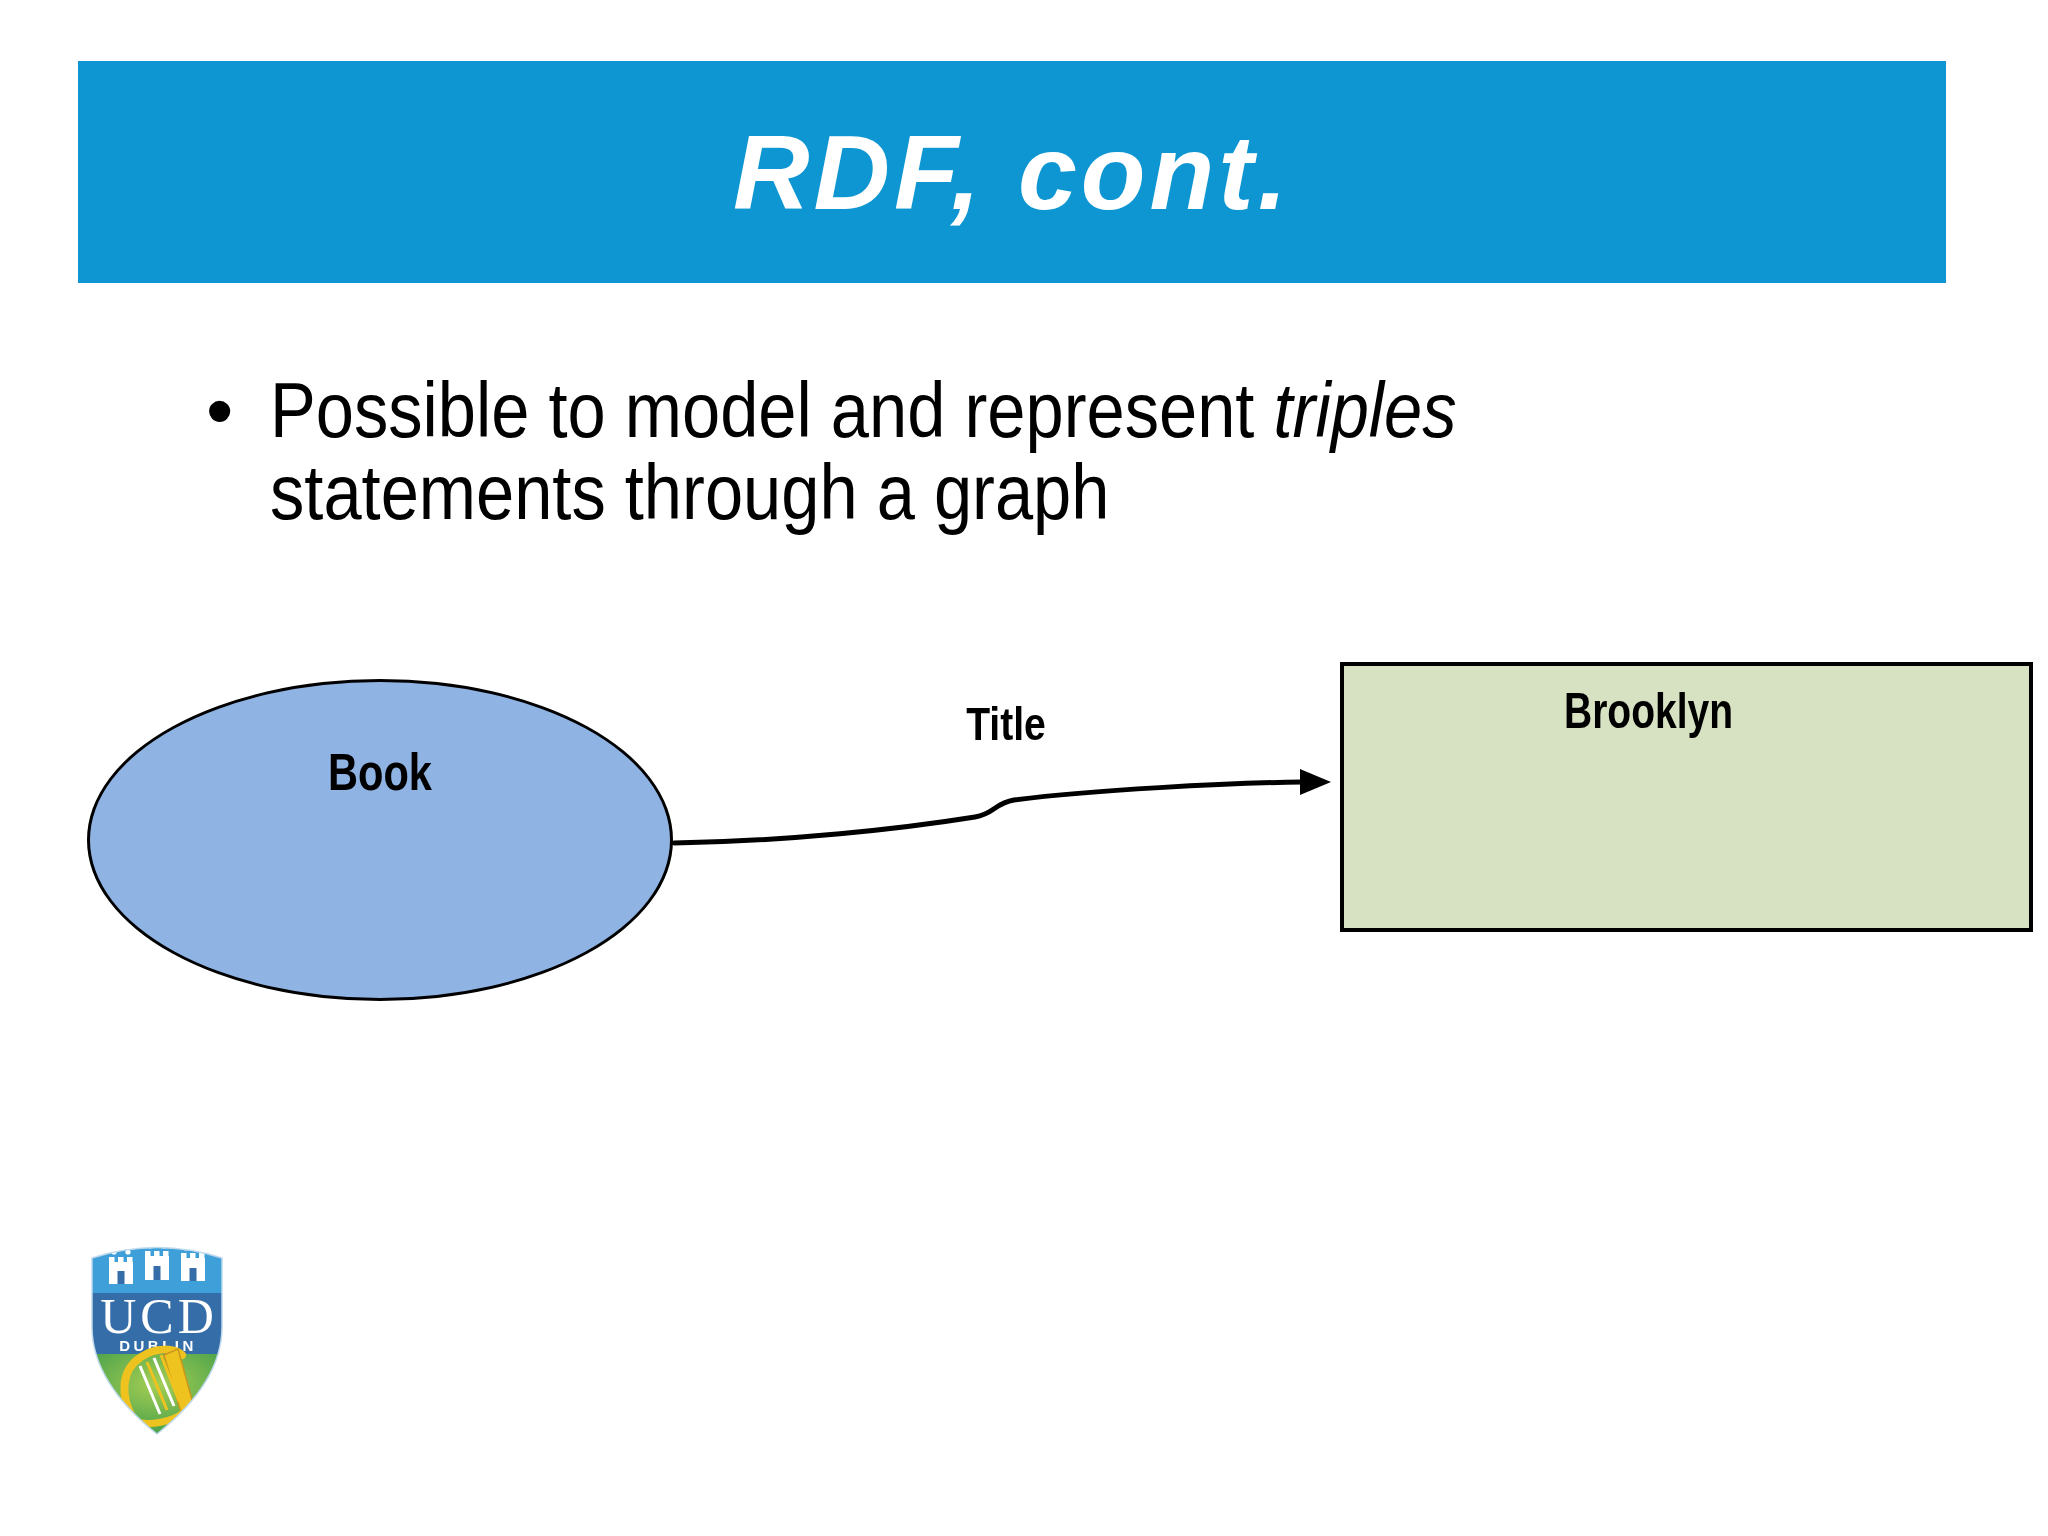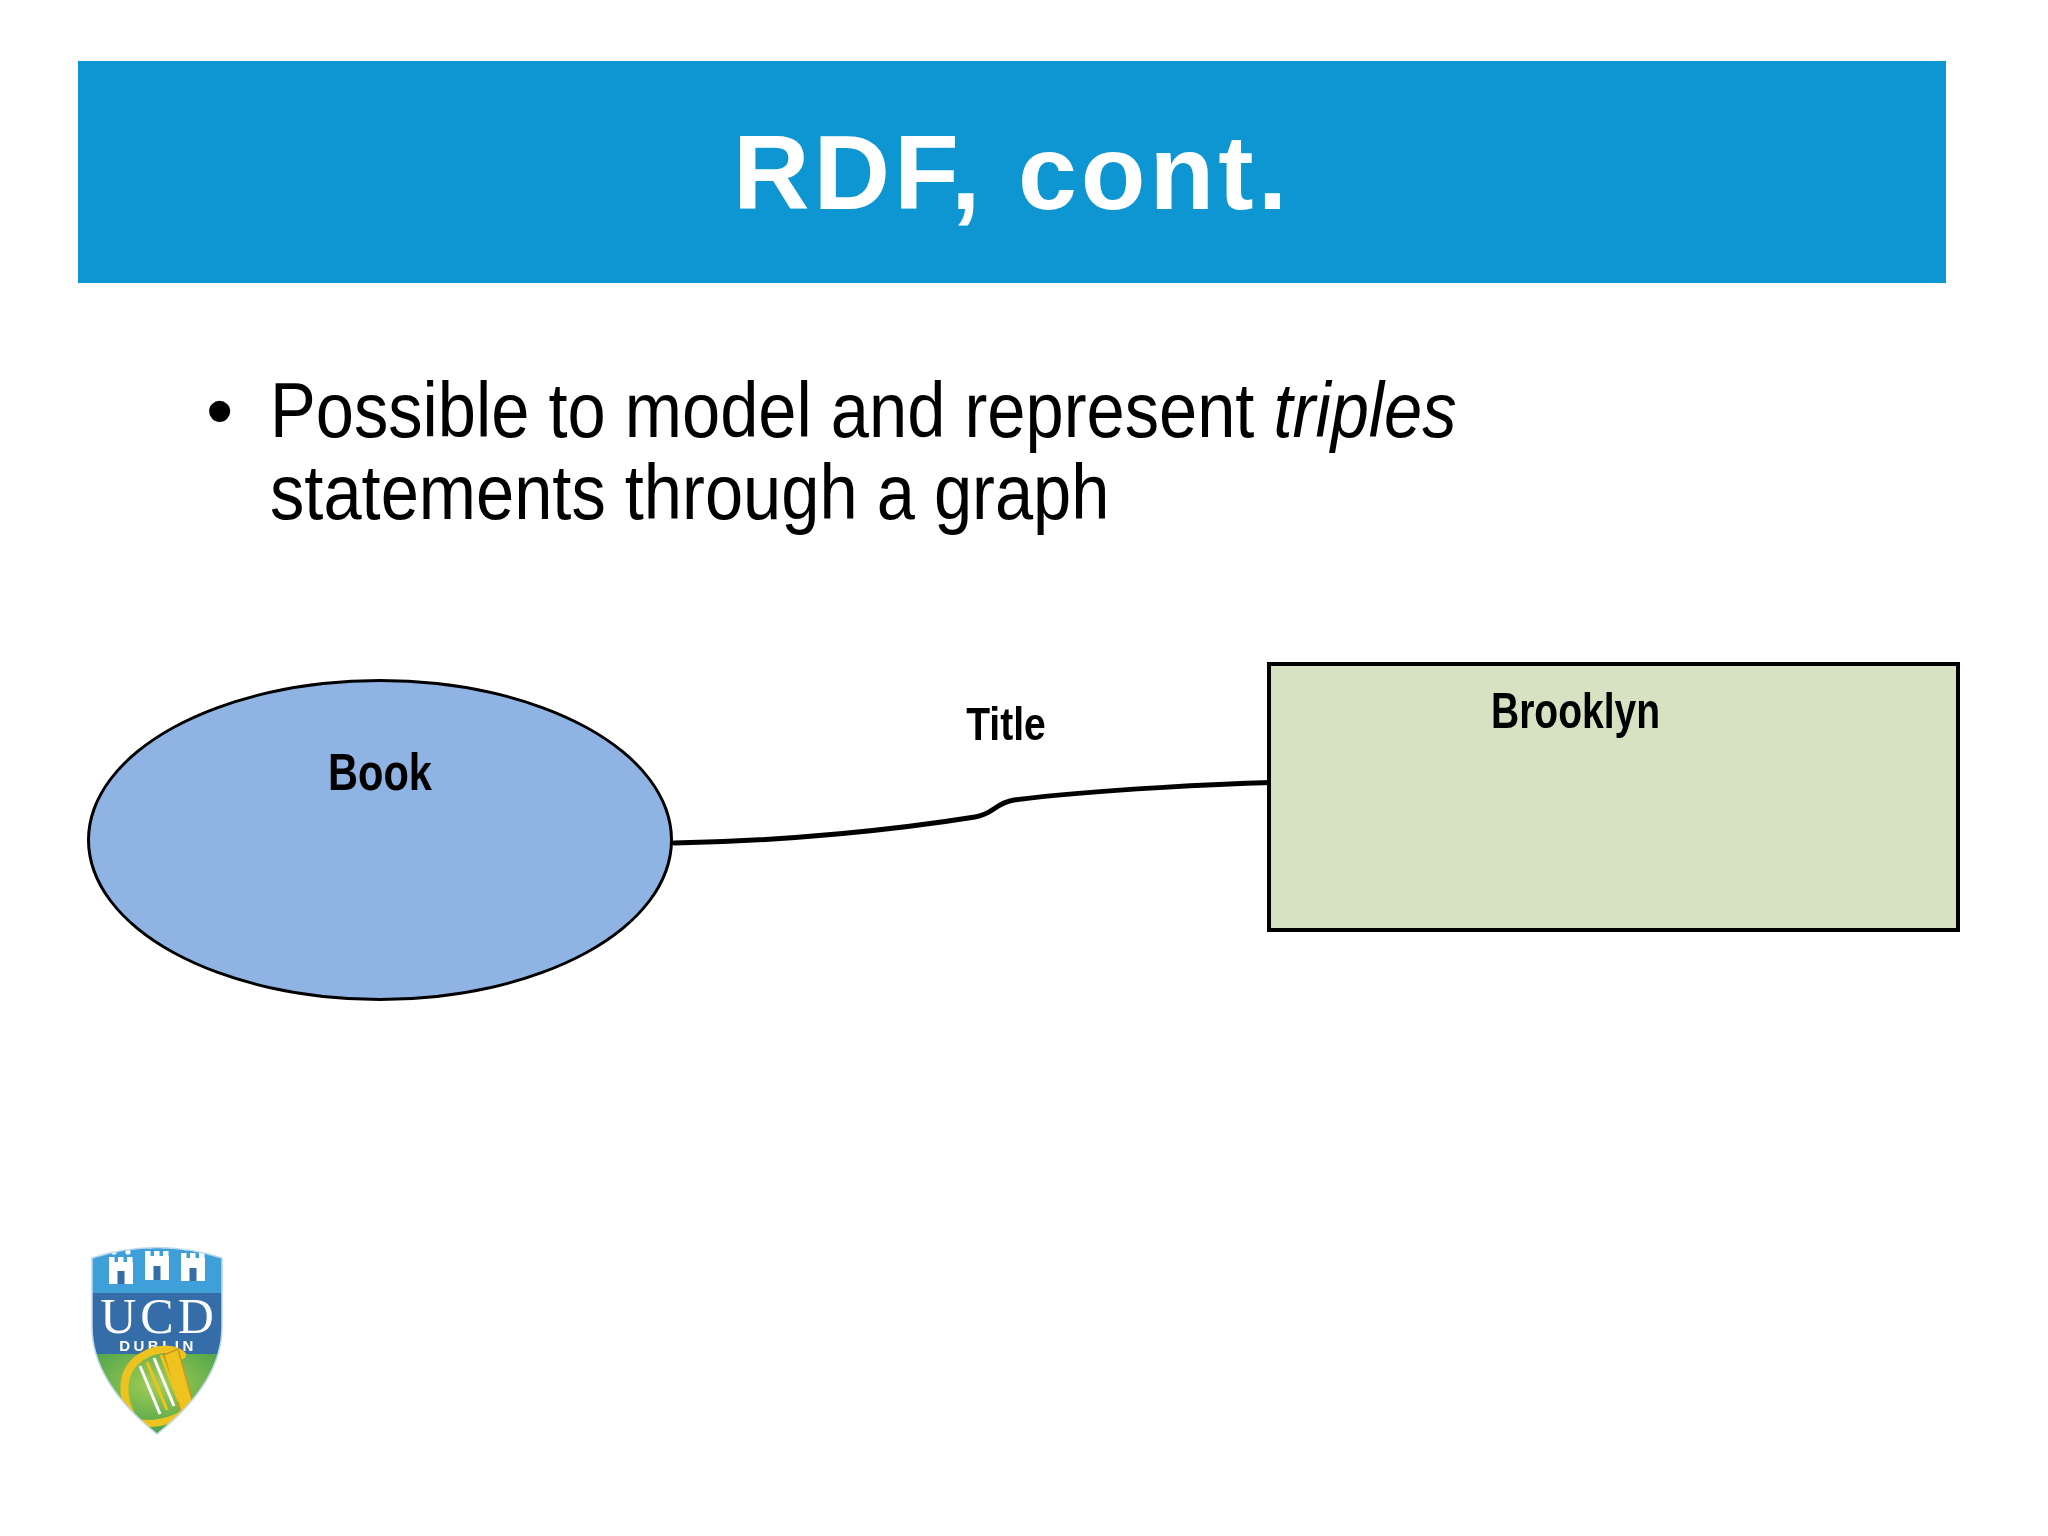--- a/index.html
+++ b/index.html
@@ -14,20 +14,21 @@
   
   .title-bar{
     position:absolute;left:78px;top:61px;width:1868px;height:222px;
     background:var(--header-bg,#0E96D2);
     display:flex;align-items:center;justify-content:center;
   }
   .title-bar h1{
     margin:0;
     font-size:106px;font-weight:bold;letter-spacing:4px;
     color:var(--title-text,#ffffff);
+    font-style:italic;
   }
   
   .bullet{
     position:absolute;left:206px;top:369px;
     display:flex;align-items:flex-start;
   }
   .bullet .marker{
     width:64px;font-size:78px;line-height:82px;flex:0 0 auto;
   }
   .bullet .bullet-text{
@@ -49,21 +50,21 @@
     text-align:center;font-weight:bold;font-size:52px;line-height:1.1;
     transform:scaleX(0.8);transform-origin:center top;
   }
   .edge-label{
     position:absolute;left:906px;top:701px;width:200px;
     text-align:center;font-weight:bold;font-size:46px;line-height:1.0;
     transform:scaleX(0.85);transform-origin:center top;
   }
   .arrow-svg{position:absolute;left:0;top:0;overflow:visible;}
   .object-box{
-    position:absolute;left:1267px;top:662px;width:693px;height:270px;
+    position:absolute;left:1340px;top:662px;width:693px;height:270px;
     background:var(--box-fill,#D7E2C3);
     border:4px solid var(--stroke,#000);
     box-sizing:border-box;
   }
   .object-label{
     padding-top:20px;text-align:center;
     font-weight:bold;font-size:50px;line-height:1.0;
     transform:translateX(-38px) scaleX(0.78);
     transform-origin:center top;
   }

